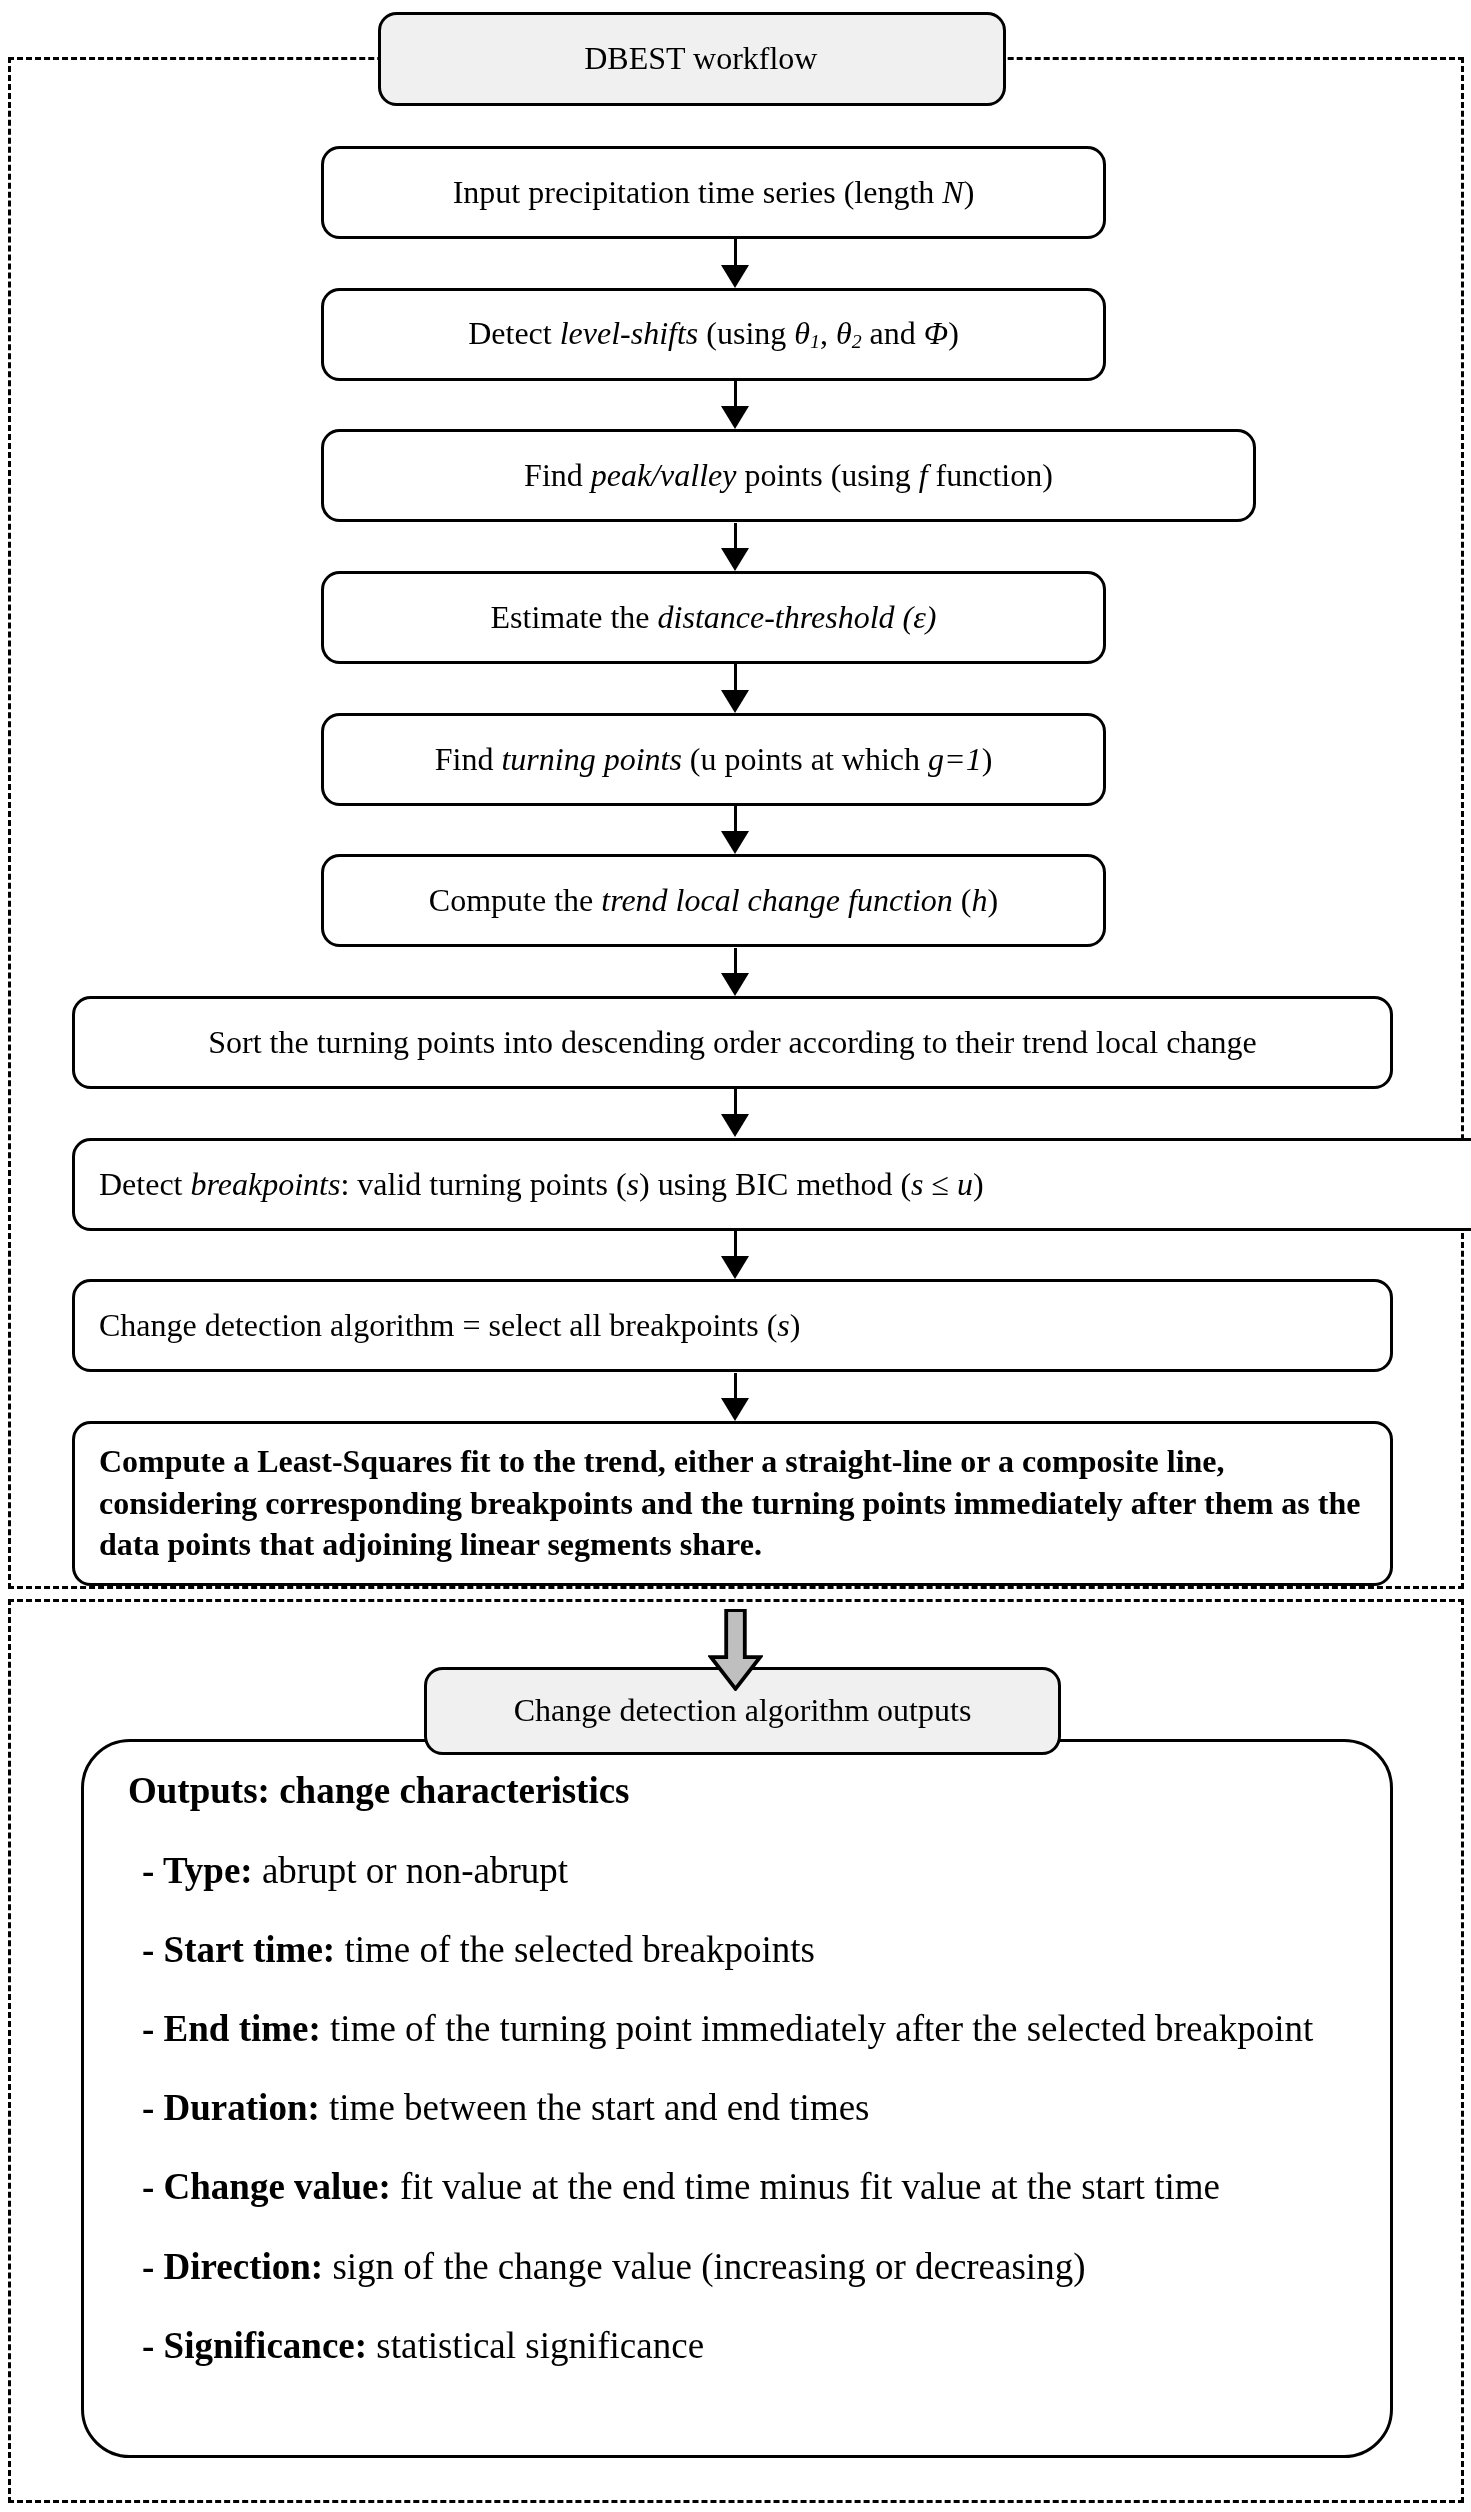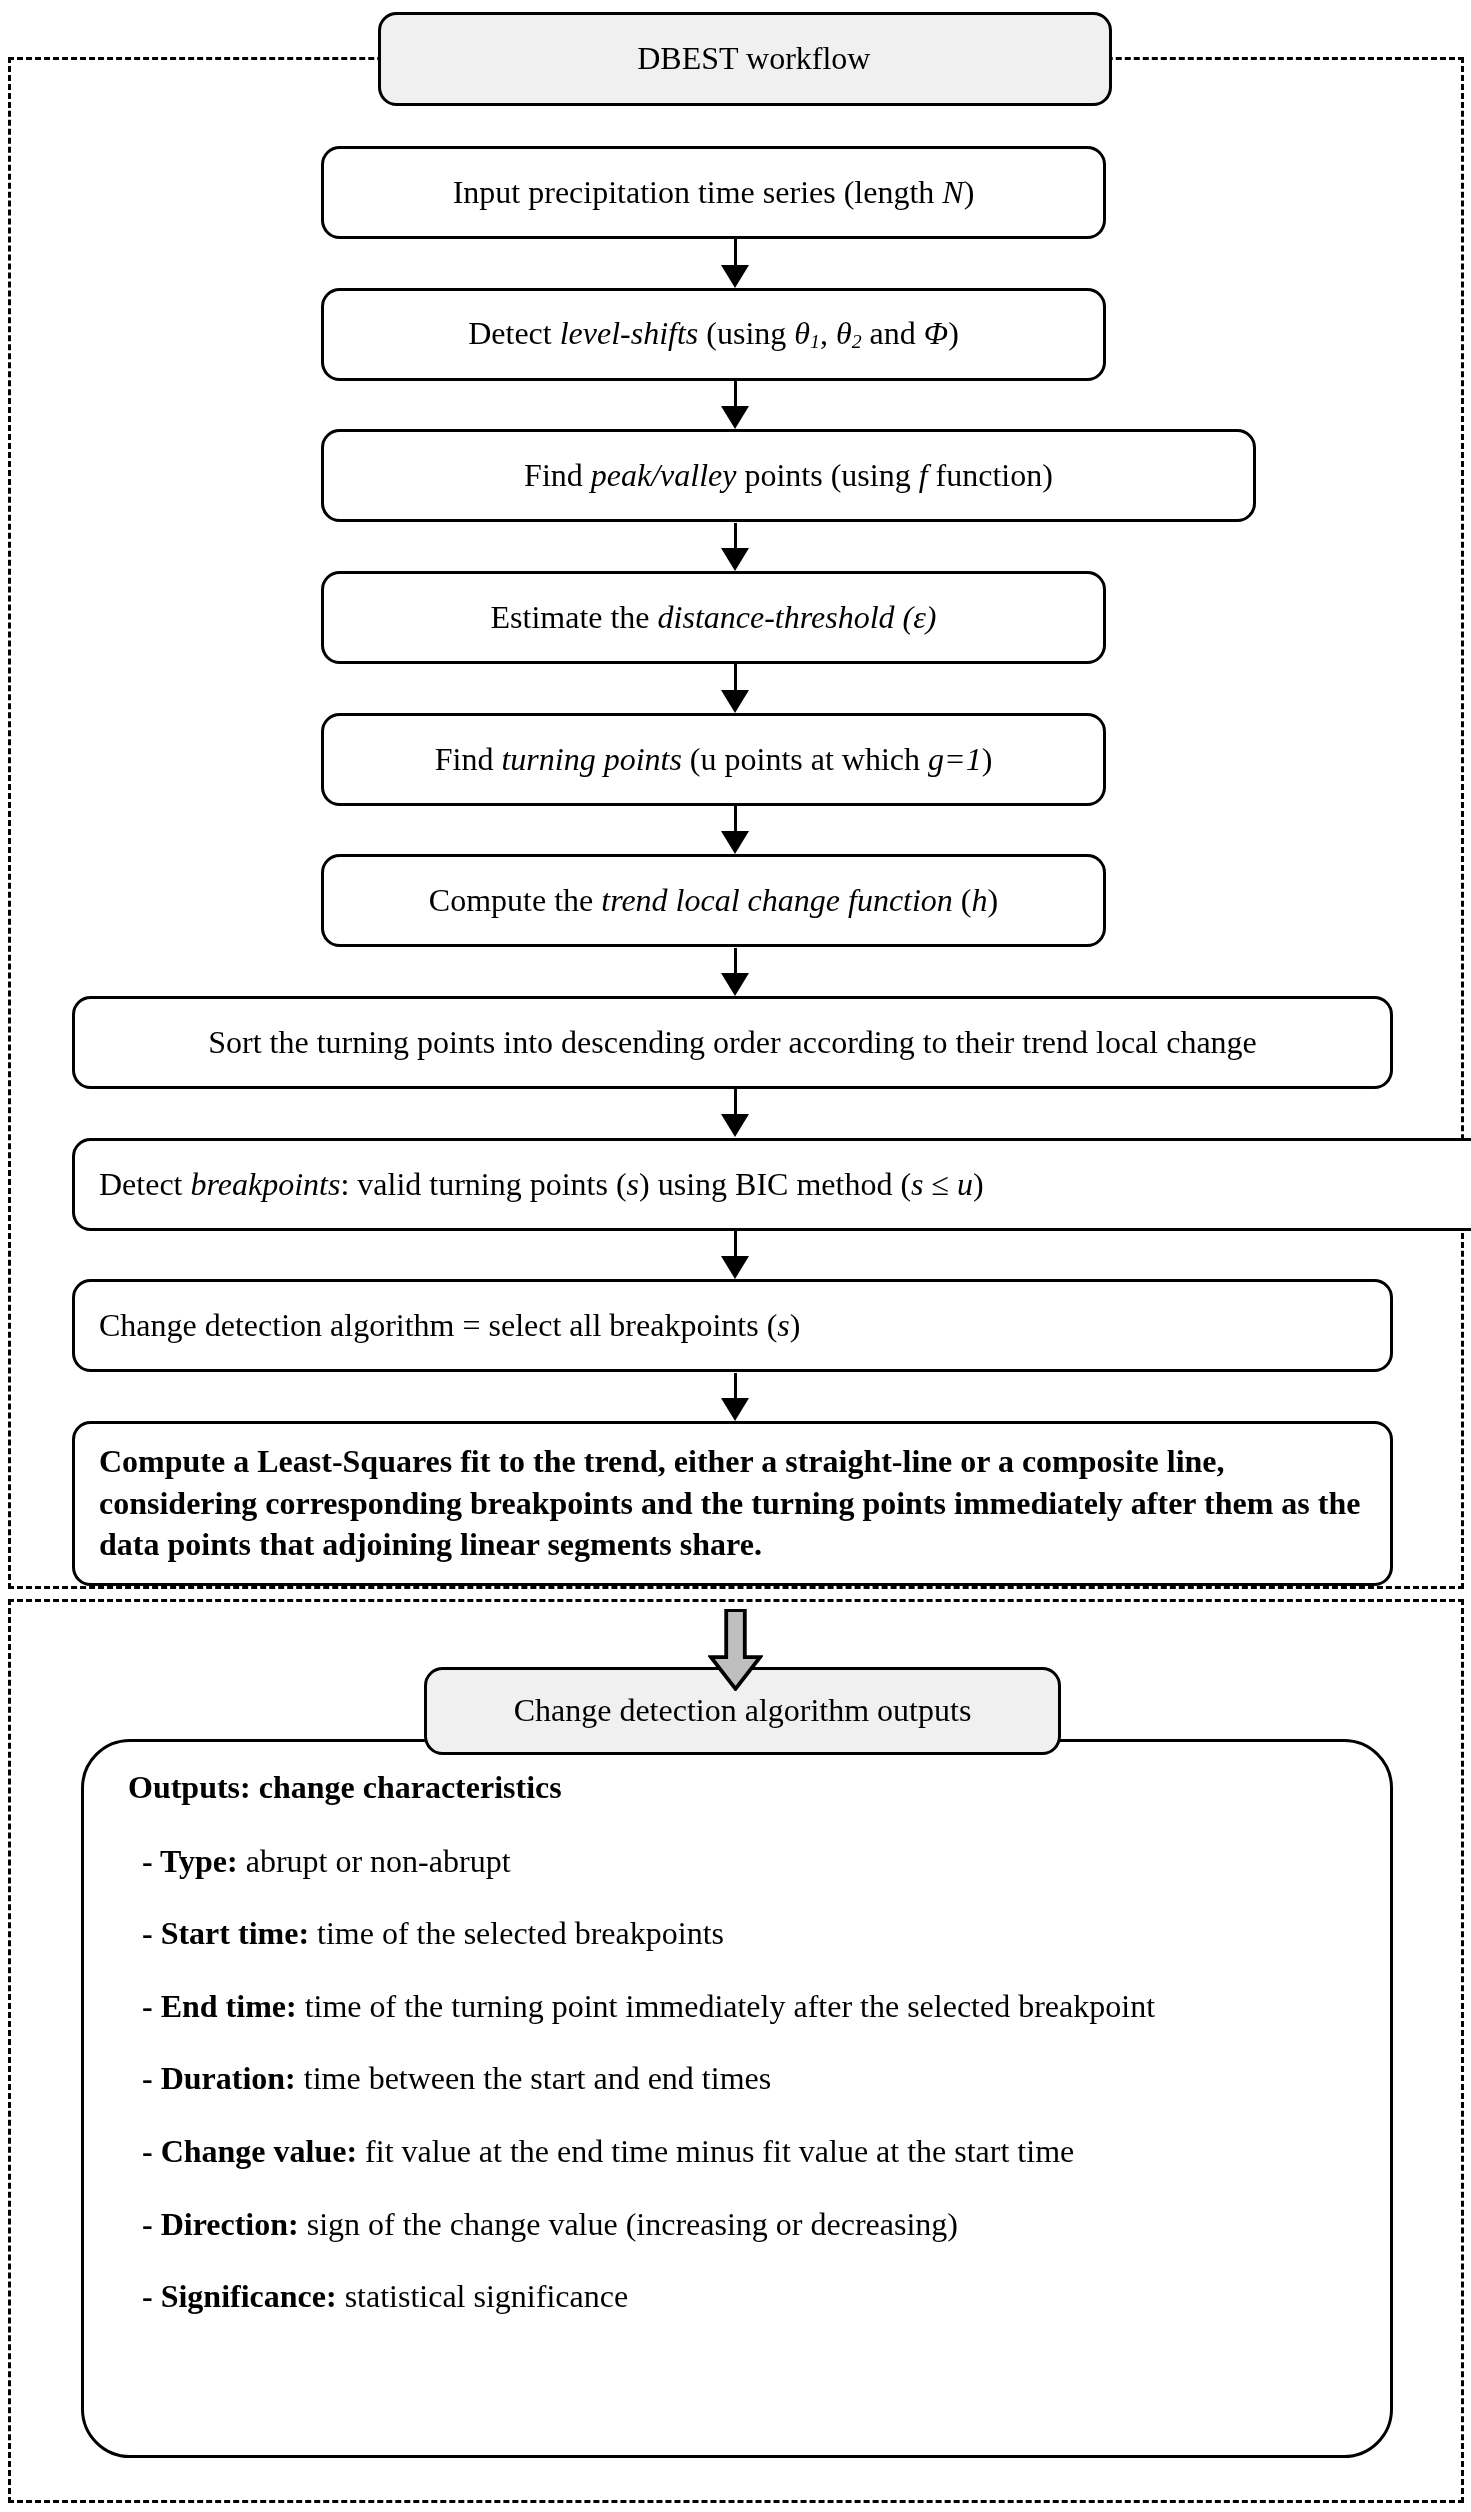--- a/index.html
+++ b/index.html
@@ -51,37 +51,37 @@
 
   
   #outputs-panel{
     position:absolute;left:81px;top:1739px;width:1312px;height:719px;
     box-sizing:border-box;
     border:3.8px solid #000;border-radius:49px;
     background:#fff;
   }
   #outputs-list{
     position:absolute;left:34px;top:25px;right:38px;
-    font-size:32px;line-height:1.30;
+    font-size:37px;line-height:1.30;
   }
   .out-title{font-weight:bold;margin:0 0 32px 10px;}
   .out-item{margin:0 0 31px 24px;}
   .out-item b{font-weight:bold;text-align:right;}
   .out-item:last-child{margin-bottom:12px;font-family:Liberation Serif, serif;}
 
   i{font-style:italic;}
   sub{font-size:0.62em;font-style:italic;vertical-align:-0.22em;}
 </style>
 </head>
 <body>
 
 <div id="workflow-region" class="dashed-region"></div>
 <div id="outputs-region" class="dashed-region"></div>
 
-<div class="node shaded header-node" style="left:378px;top:12px;width:734px;height:94px;padding-left:32px;">
+<div class="node shaded header-node" style="left:378px;top:12px;width:628px;height:94px;padding-left:32px;">
   <span>DBEST workflow</span>
 </div>
 
 <div class="node" style="left:321px;top:146px;width:785px;height:93px;">
   <span>Input precipitation time series (length <i>N</i>)</span>
 </div>
 <div class="conn" style="top:239px;height:33px;"></div>
 <div class="arrowhead" style="top:265px;"></div>
 
 <div class="node" style="left:321px;top:288px;width:785px;height:93px;">

